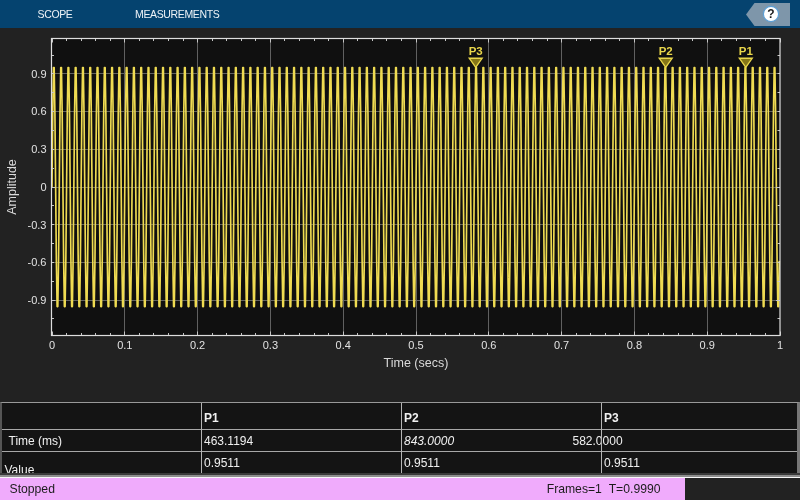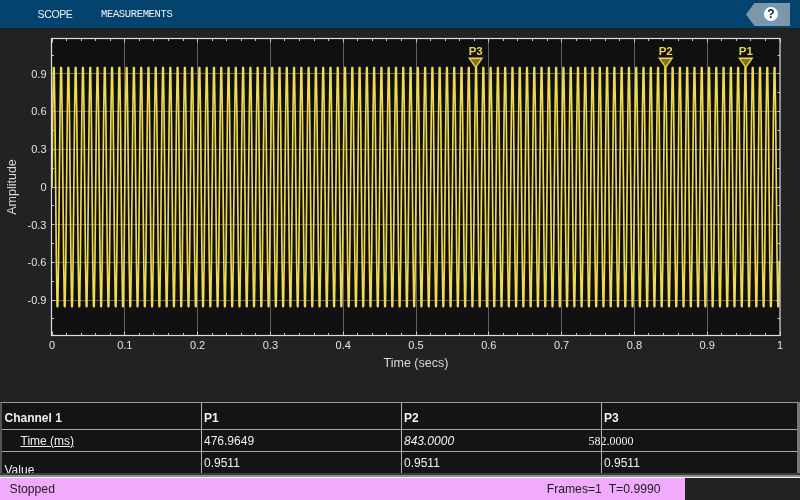--- a/index.html
+++ b/index.html
@@ -23,21 +23,21 @@
 #statusbar .b1 { position:absolute; left:0; top:0; width:800px; height:1.5px; background:#3a3a3a; }
 #statusbar .b2 { position:absolute; left:0; top:1.5px; width:800px; height:2.5px; background:#8e8e8e; }
 #statusbar .b3 { position:absolute; left:0; top:4px; width:800px; height:1px; background:#f8f8f8; }
 #statusbar .lt { position:absolute; left:9.5px; top:9px; font-size:12.2px; color:#1c1c1c; }
 #statusbar .rt { position:absolute; right:24.5px; top:9px; font-size:12.2px; color:#1c1c1c; }
 </style></head>
 <body>
 <div id="root">
 <div id="tabbar">
   <div class="tab" style="left:37.5px;">SCOPE</div>
-  <div class="tab" style="left:101px;font-family:Liberation Mono, monospace;">MEASUREMENTS</div>
+  <div class="tab" style="left:135px;">MEASUREMENTS</div>
   <svg id="helpbtn" width="44" height="23" viewBox="0 0 44 23">
     <polygon points="8.5,0 44,0 44,23 8.5,23 0,11.5" fill="#7e96aa"></polygon>
     <circle cx="25" cy="11" r="7.6" fill="#ffffff" stroke="#5ea0d6" stroke-width="1.2"></circle>
     <text x="25" y="15.2" text-anchor="middle" font-size="12px" font-weight="bold" fill="#1a1a1a" font-family="Liberation Sans, sans-serif">?</text>
   </svg>
 </div>
 <svg width="800" height="380" viewBox="0 0 800 380" style="position:absolute;left:0;top:0;display:block">
 <rect x="0" y="28" width="800" height="352" fill="#222222"></rect>
 <rect x="51.5" y="38.5" width="728.5" height="297.0" fill="#101010"></rect>
 <g stroke="#606060" stroke-width="1">
@@ -221,29 +221,28 @@
 <g font-family="Liberation Sans, sans-serif" font-size="11.5px" font-weight="bold" fill="#e8d64b">
 <polygon points="739.28,58.25 752.28,58.25 745.78,67.45" fill="#857618" stroke="#e8d64b" stroke-width="1.3"></polygon>
         <text x="745.78" y="54.95" text-anchor="middle">P1</text>
         <polygon points="659.20,58.25 672.20,58.25 665.70,67.45" fill="#857618" stroke="#e8d64b" stroke-width="1.3"></polygon>
         <text x="665.70" y="54.95" text-anchor="middle">P2</text>
         <polygon points="469.20,58.25 482.20,58.25 475.70,67.45" fill="#857618" stroke="#e8d64b" stroke-width="1.3"></polygon>
         <text x="475.70" y="54.95" text-anchor="middle">P3</text>
 </g>
 </svg>
 <div id="ptable">
-  <div class="cell hdr" style="left:0;top:2.5px;width:196px;line-height:26.3px;">Channel 1</div>
   <div class="cell hdr" style="left:199.5px;top:2.5px;width:196px;line-height:26.3px;">P1</div>
   <div class="cell hdr" style="left:399.5px;top:2.5px;width:196px;line-height:26.3px;">P2</div>
   <div class="cell hdr" style="left:599.5px;top:2.5px;width:196px;line-height:26.3px;">P3</div>
   <div class="hline" style="top:26.3px;"></div>
-  <div class="cell" style="left:16px;top:27.3px;width:196px;line-height:23.4px;text-decoration:underline;">Time (ms)</div>
-  <div class="cell" style="left:199.5px;top:27.3px;width:196px;line-height:23.4px;">476.9649</div>
+  <div class="cell" style="left:4px;top:27.3px;width:196px;line-height:23.4px;">Time (ms)</div>
+  <div class="cell" style="left:199.5px;top:27.3px;width:196px;line-height:23.4px;">463.1194</div>
   <div class="cell" style="left:399.5px;top:27.3px;width:196px;line-height:23.4px;font-style:italic;">843.0000</div>
-  <div class="cell" style="left:584px;top:27.3px;width:196px;line-height:23.4px;font-family:Liberation Serif, serif;">582.0000</div>
+  <div class="cell" style="left:568px;top:27.3px;width:196px;line-height:23.4px;">582.0000</div>
   <div class="hline" style="top:48.7px;"></div>
   <div class="cell" style="left:0;top:56px;width:196px;line-height:22.5px;">Value</div>
   <div class="cell" style="left:199.5px;top:49.7px;width:196px;line-height:22.5px;">0.9511</div>
   <div class="cell" style="left:399.5px;top:49.7px;width:196px;line-height:22.5px;">0.9511</div>
   <div class="cell" style="left:599.5px;top:49.7px;width:196px;line-height:22.5px;">0.9511</div>
   <div class="vline" style="left:198.5px;"></div>
   <div class="vline" style="left:398.5px;"></div>
   <div class="vline" style="left:598.5px;"></div>
 </div>
 <div id="statusbar">

